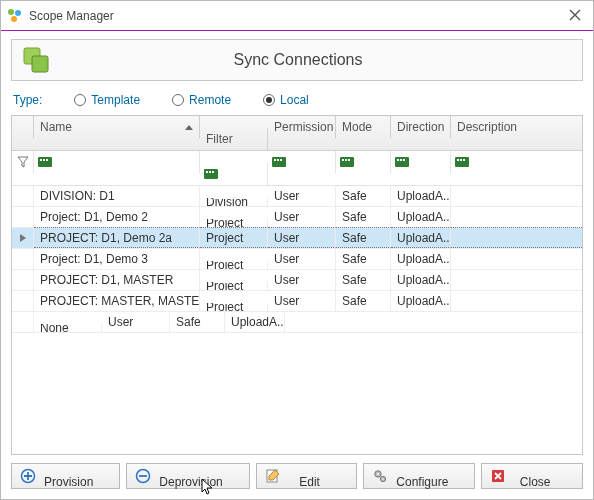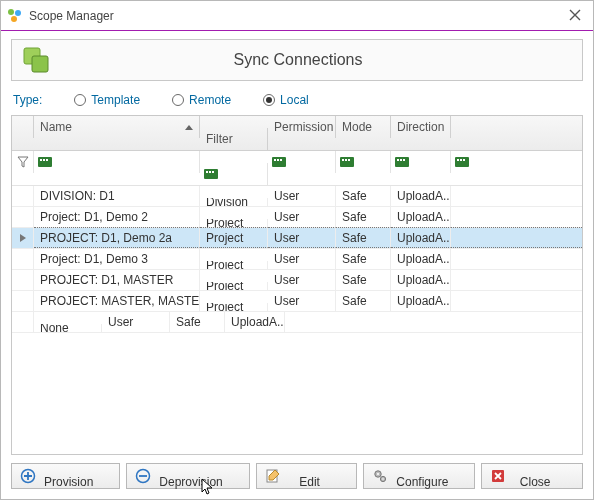--- a/index.html
+++ b/index.html
@@ -263,20 +263,23 @@
           </div>
         <div class="h col-perm">
             <span>Permission</span>
           </div>
         <div class="h col-mode">
             <span>Mode</span>
           </div>
         <div class="h col-dir">
             <span>Direction</span>
           </div>
+        <div class="h col-desc">
+            <span>Description</span>
+          </div>
       </div>
 
       <div class="filter-row">
         <div class="c col-ind">
           <span class="funnel-icon">
             <svg width="12" height="12" viewBox="0 0 12 12">
                 <path d="M1 1h10L7 6v5l-2-1V6z" fill="none" stroke="#777"></path>
               </svg>
           </span>
         </div>

